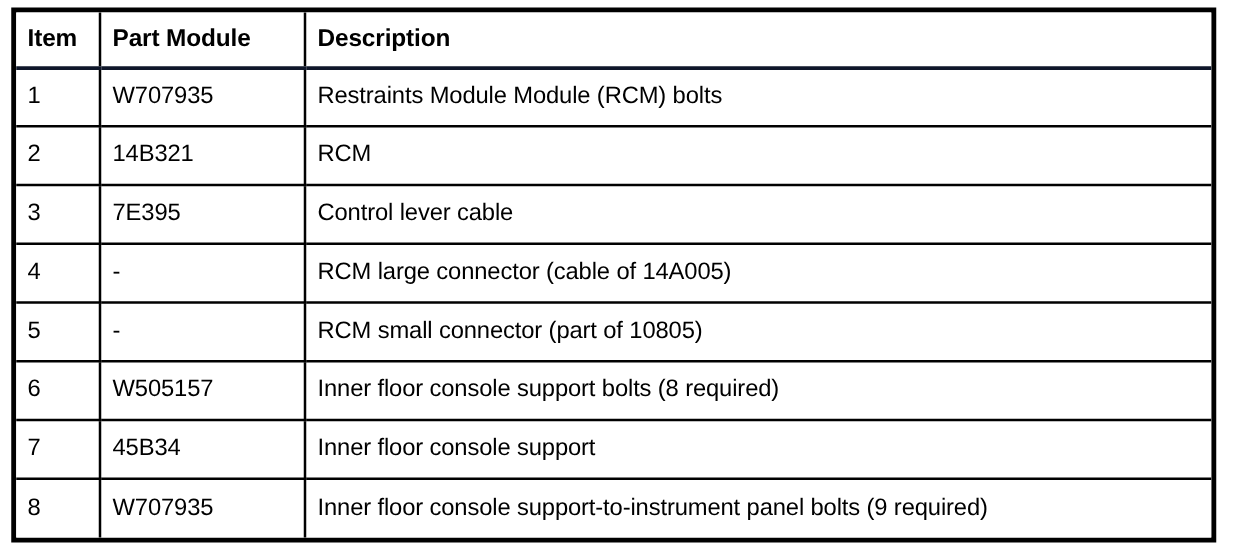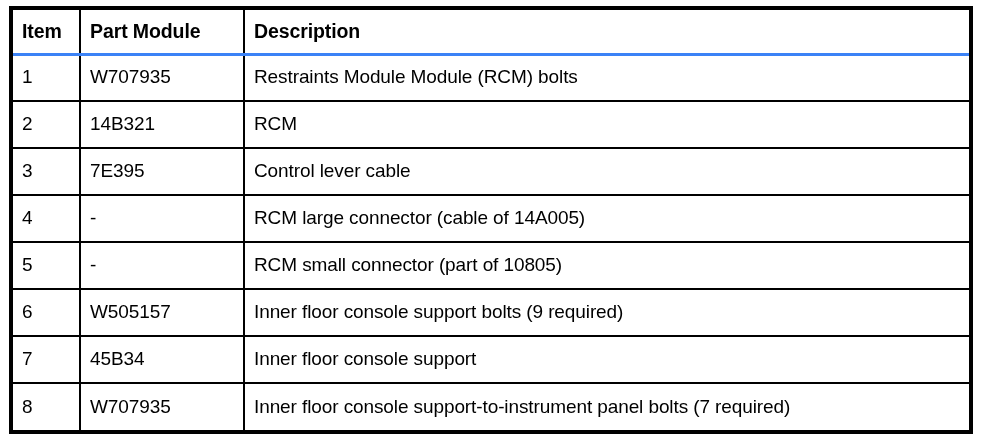--- a/index.html
+++ b/index.html
@@ -62,21 +62,21 @@
     white-space: nowrap;
     overflow: hidden;
     font-weight: normal;
     letter-spacing: -0.1px;
   }
 
   table.parts-table th {
     font-weight: bold;
     font-size: 19.5px;
     height: 44px;
-    border-bottom: 3px solid #3b82f6;
+    border-bottom: 3px solid #0f172a;
   }
 
   
   table.parts-table th:last-child,
   table.parts-table td:last-child {
     border-right: 0;
   }
 
   
   table.parts-table tbody tr:last-child td {
@@ -137,29 +137,29 @@
           <td class="cell-description">RCM large connector (cable of 14A005)</td>
         </tr>
         <tr>
           <td class="cell-item">5</td>
           <td class="cell-part">-</td>
           <td class="cell-description">RCM small connector (part of 10805)</td>
         </tr>
         <tr>
           <td class="cell-item">6</td>
           <td class="cell-part">W505157</td>
-          <td class="cell-description">Inner floor console support bolts (9 required)</td>
+          <td class="cell-description">Inner floor console support bolts (8 required)</td>
         </tr>
         <tr>
           <td class="cell-item">7</td>
           <td class="cell-part">45B34</td>
           <td class="cell-description">Inner floor console support</td>
         </tr>
         <tr>
           <td class="cell-item">8</td>
           <td class="cell-part">W707935</td>
-          <td class="cell-description">Inner floor console support-to-instrument panel bolts (7 required)</td>
+          <td class="cell-description">Inner floor console support-to-instrument panel bolts (9 required)</td>
         </tr>
       </tbody>
     </table>
   </div>
 
 </div>
 
 </body></html>

